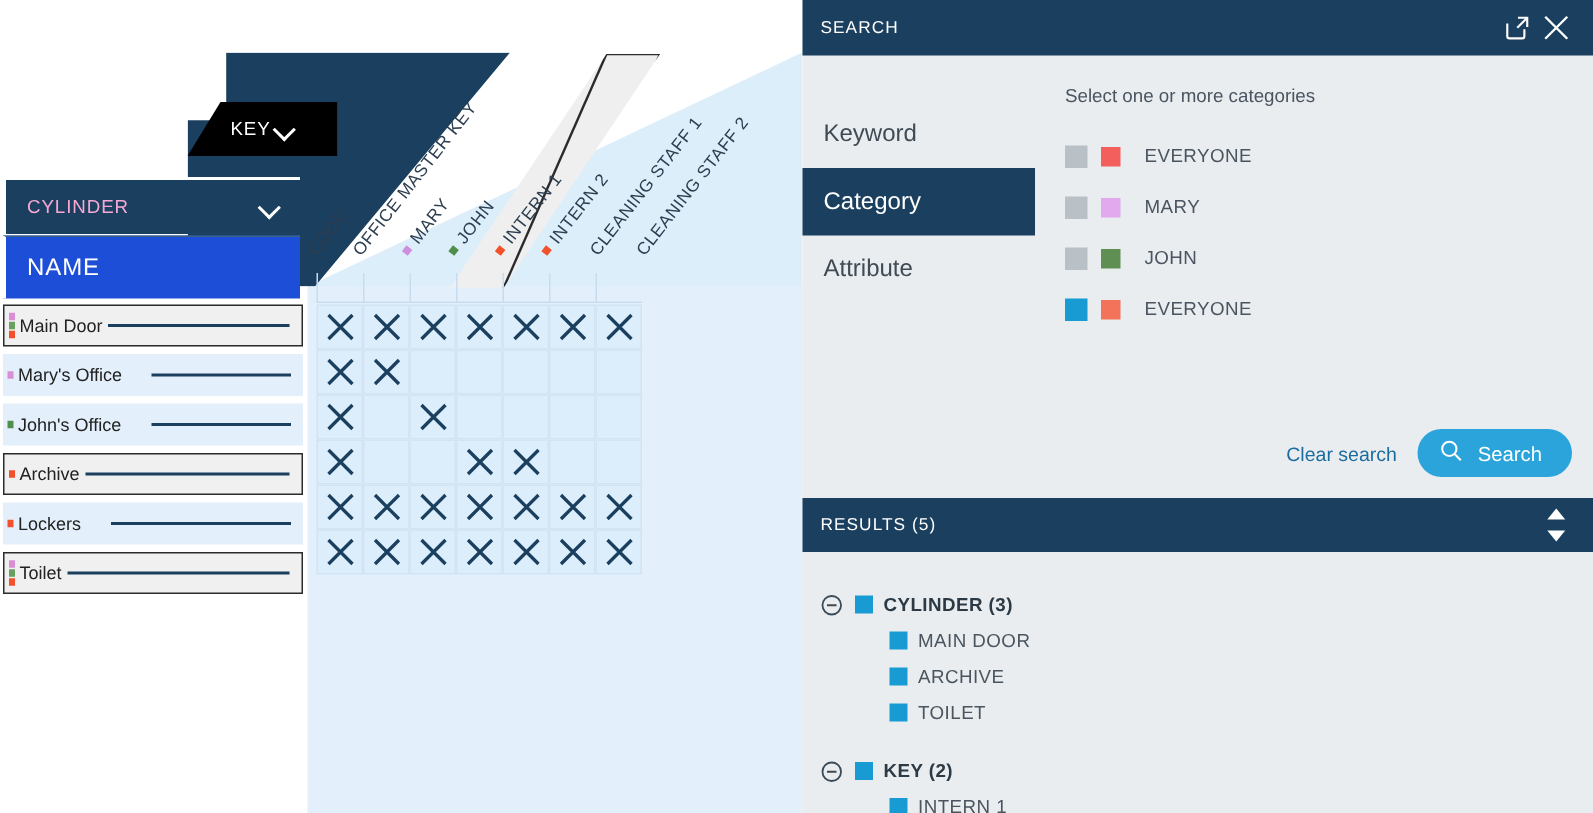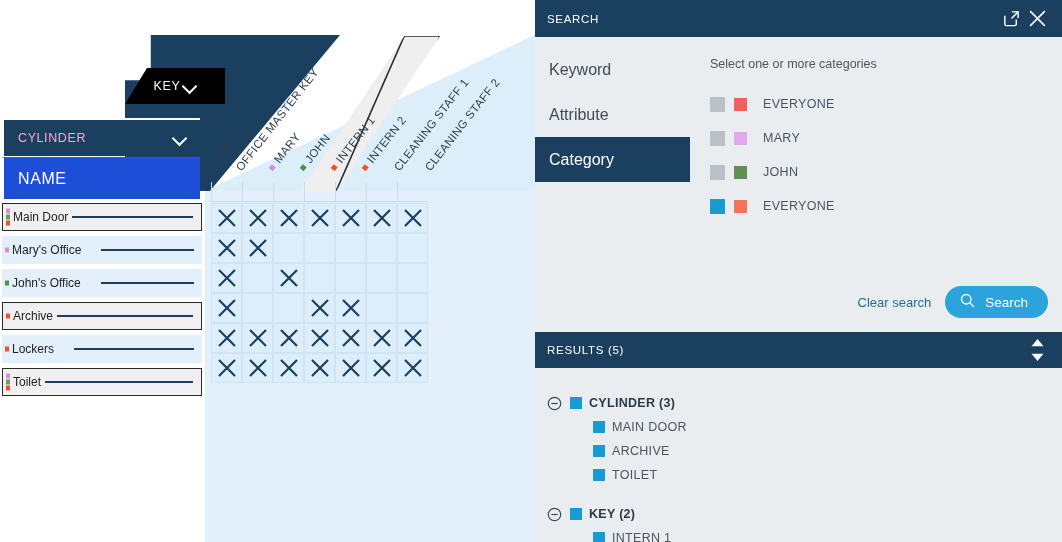--- a/index.html
+++ b/index.html
@@ -118,21 +118,21 @@
   
   #search-panel { position: absolute; left: 535px; top: 0; width: 527px; height: 542px; background: #e9edf0; }
   .sp-header {
     height: 37px; background: #1b3f5e; color: #fff;
     display: flex; align-items: center; padding: 0 12px;
     font-size: 11.5px; letter-spacing: .7px;
   }
   .sp-header .sp-title { flex: 1; }
   .hicon { width: 26px; height: 26px; display:flex; align-items:center; justify-content:center; cursor:pointer;}
   .sp-body { display: flex; height: 295px; }
-  .sp-tabs { width: 155px; padding-top: 10px; }
+  .sp-tabs { width: 155px; padding-top: 10px; margin-top: 20px; }
   .sp-tab {
     height: 45px; display: flex; align-items: center; padding-left: 14px;
     font-size: 16px; color: #3f4b55;
   }
   .sp-tab.active { background: #1b3f5e; color: #fff; }
   .sp-content { flex: 1; padding: 20px 0 0 20px; position: relative; }
   .sp-hint { font-size: 12.5px; color: #4a5560; margin-bottom: 16px; }
   .cat-row { display: flex; align-items: center; height: 34px; }
   .cat-box { width: 15px; height: 15px; background: #b9c0c6; margin-right: 9px; }
   .cat-box.checked { background: #189ad3; }
@@ -465,25 +465,25 @@
           <path d="M3 3 L17 17 M17 3 L3 17" stroke="#fff" stroke-width="1.5" fill="none"></path>
         </svg>
       </span>
     </div>
 
     <div class="sp-body">
       <div class="sp-tabs" id="sp-tabs">
           <div class="sp-tab">
             <span>Keyword</span>
           </div>
+          <div class="sp-tab active">
+            <span>Category</span>
+          </div>
           <div class="sp-tab">
             <span>Attribute</span>
-          </div>
-          <div class="sp-tab active">
-            <span>Category</span>
           </div>
         </div>
       <div class="sp-content">
         <div class="sp-hint">Select one or more categories</div>
         <div id="cat-list">
             <div class="cat-row">
               <span class="cat-box"></span>
               <span class="cat-swatch" style="background: rgb(242, 95, 92);"></span>
               <span class="cat-label">EVERYONE</span>
             </div>

